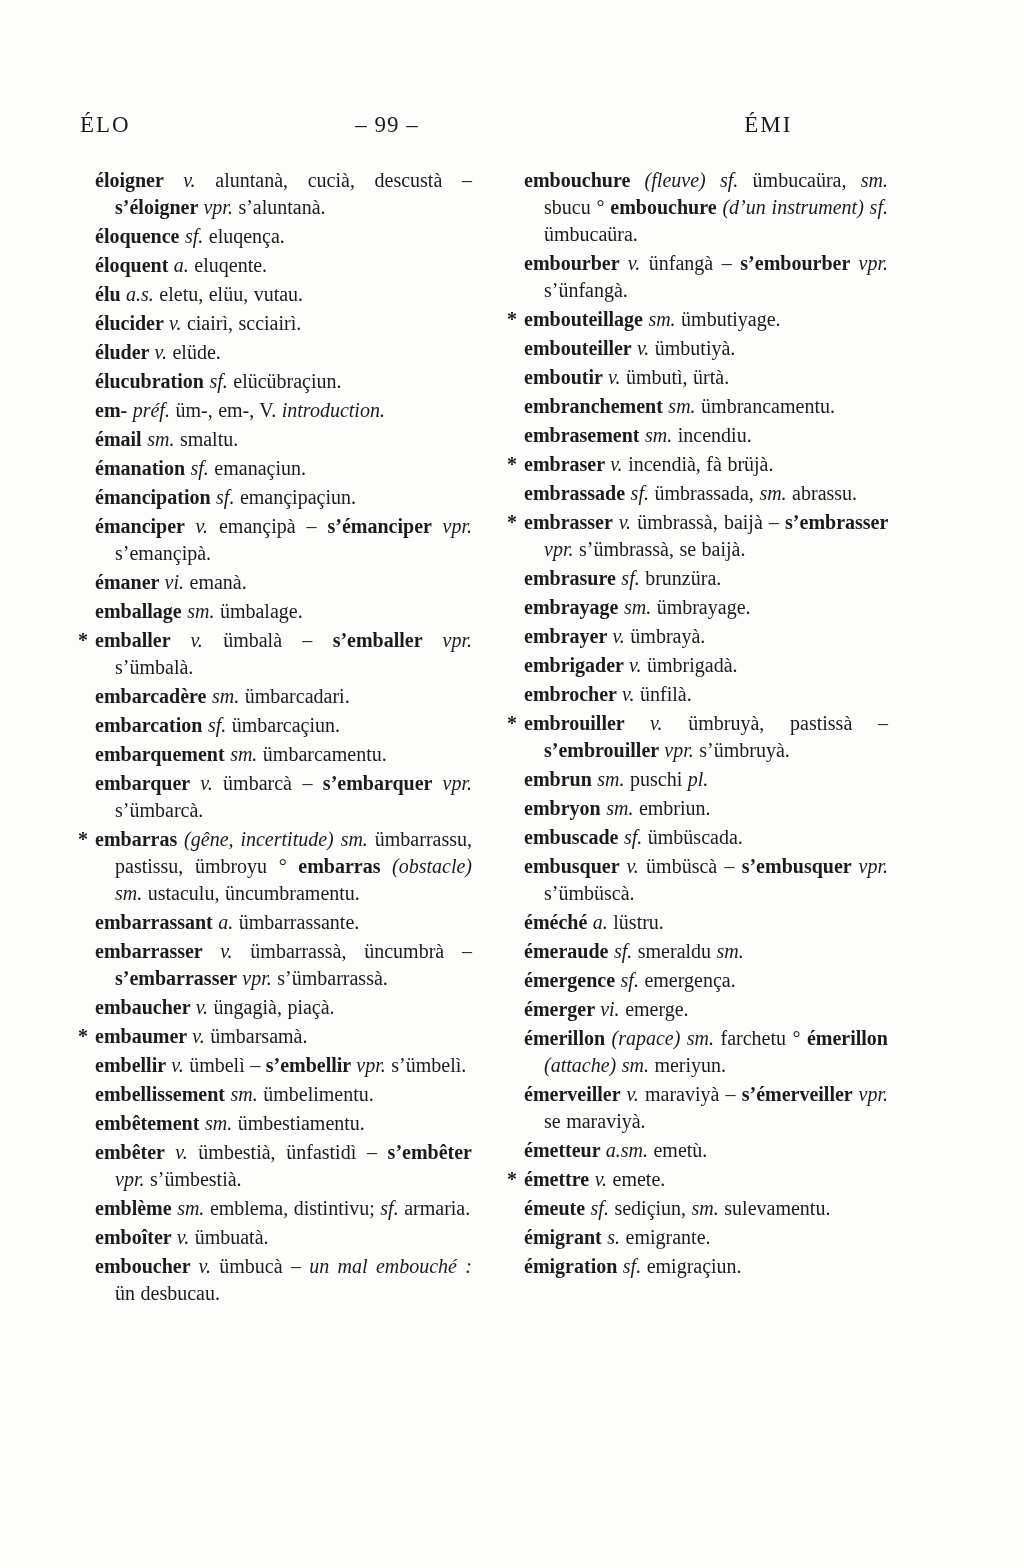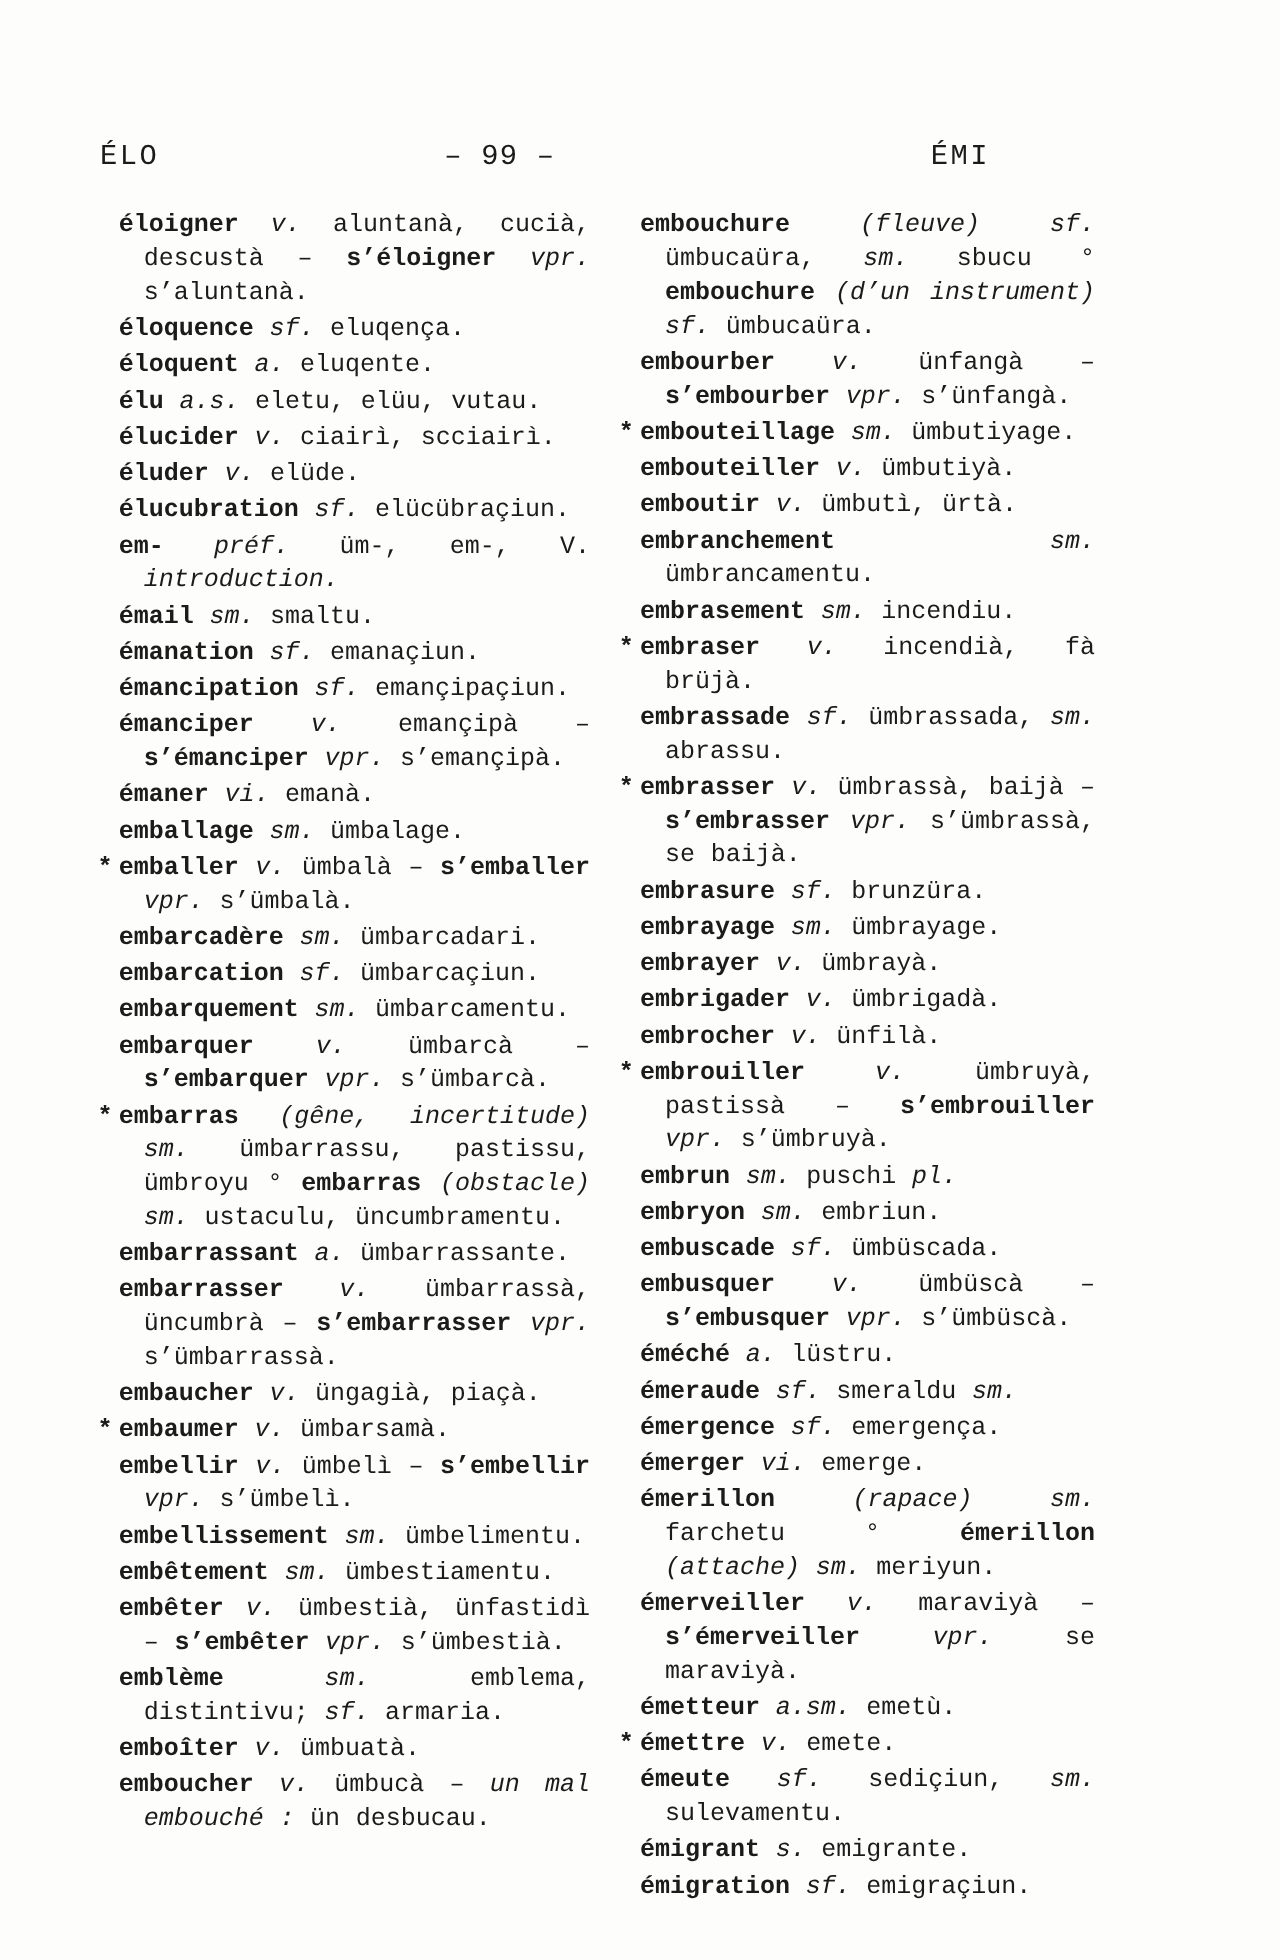--- a/index.html
+++ b/index.html
@@ -7,35 +7,34 @@
     width: 1024px; height: 1568px;
     background: #ffffff;
     font-family: "Liberation Serif", "DejaVu Serif", serif;
     color: #1b1b1b;
   }
   .page {
     position: relative;
     width: 1024px; height: 1568px;
     background: #fdfdfc;
     overflow: hidden;
-    font-family: Liberation Mono, monospace;
   }
   .header {
     position: absolute;
     left: 80px; top: 112px; width: 826px;
     display: flex; align-items: baseline;
     font-size: 23px;
   }
   .hdr-left   { flex: 1; text-align: left;  letter-spacing: 2px; }
   .hdr-center { flex: 1; text-align: left; letter-spacing: 1px; }
   .hdr-right  { flex: 1; text-align: center; letter-spacing: 2px; }
   .columns {
     position: absolute;
     left: 78px; top: 167px;
-    display: flex; gap: 23px;
+    display: flex; gap: 35px;
   }
   .col { font-size: 20px; line-height: 27px; }
   .col-left  { width: 394px; }
   .col-right { width: 381px; }
   .entry {
     position: relative;
     margin: 0 0 2px 0;
     padding-left: 37px;
     text-indent: -20px;
     text-align: justify;

